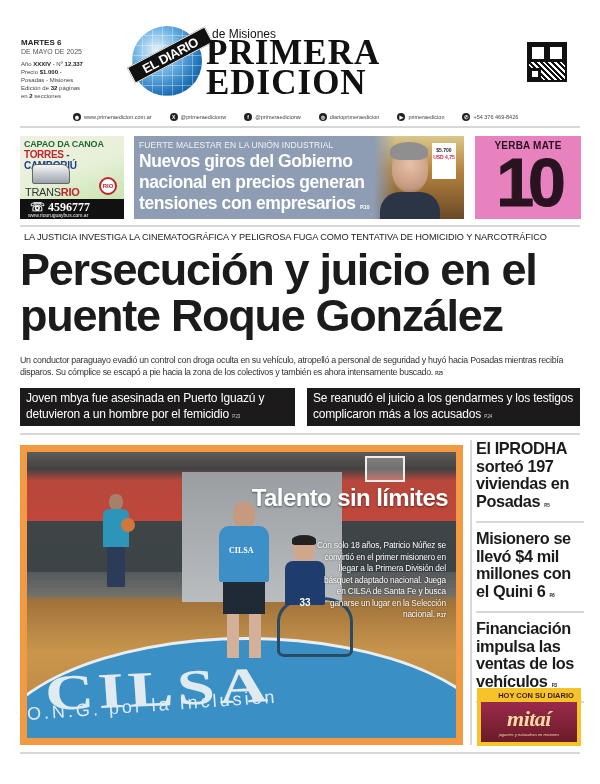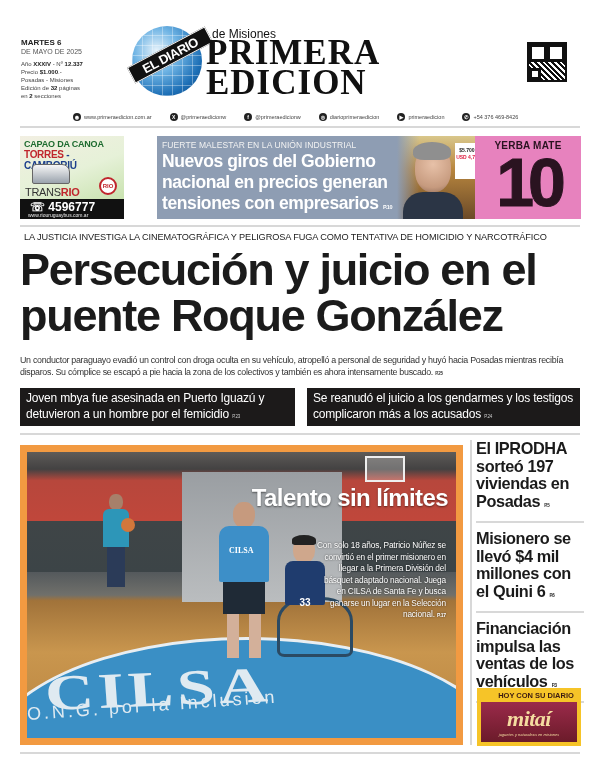--- a/index.html
+++ b/index.html
@@ -44,24 +44,24 @@
   
   .ad-transrio { position: absolute; left: 20px; top: 136px; width: 104px; height: 83px; background: linear-gradient(160deg, #f2efe2 0%, #e6f1d8 45%, #bcdc9d 100%); overflow: hidden; }
   .ad-transrio .l1 { position: absolute; left: 4px; top: 3px; font-size: 9px; font-weight: bold; color: #1d6b2f; letter-spacing: -0.2px; }
   .ad-transrio .l2 { position: absolute; left: 4px; top: 13px; font-size: 10px; font-weight: bold; color: #c0262d; letter-spacing: -0.3px; }
   .ad-transrio .l2 span { color: #1d3f8c; }
   .ad-transrio .bus { position: absolute; left: 12px; top: 28px; width: 38px; height: 20px; background: linear-gradient(#f7f7f7,#9aa3ad); border-radius: 4px 8px 2px 2px; border: 1px solid #666; }
   .ad-transrio .brand { position: absolute; left: 5px; top: 50px; font-size: 11px; color: #333; letter-spacing: -0.3px; }
   .ad-transrio .brand b { color: #c0262d; }
   .ad-transrio .rio { position: absolute; left: 79px; top: 41px; width: 18px; height: 18px; border-radius: 50%; background: #fff; border: 2px solid #c0262d; color: #c0262d; font-size: 6px; font-weight: bold; text-align: center; line-height: 14px; }
   .ad-transrio .phonebar { position: absolute; left: 0; bottom: 0; width: 104px; height: 20px; background: #111; color: #fff; }
-  .ad-transrio .phone { position: absolute; left: 10px; top: 1px; font-size: 12px; font-weight: bold; }
+  .ad-transrio .phone { position: absolute; left: 10px; top: 1px; font-size: 12px; font-weight: bold; font-family: Liberation Serif, serif; }
   .ad-transrio .web { position: absolute; left: 8px; top: 13px; font-size: 5px; color: #eee; }
 
-  .teaser { position: absolute; left: 134px; top: 136px; width: 330px; height: 83px; background: #8e9db3; overflow: hidden; margin-left: 23px; }
+  .teaser { position: absolute; left: 134px; top: 136px; width: 330px; height: 83px; background: #8e9db3; overflow: hidden; }
   .teaser .photo { position: absolute; right: 0; top: 0; width: 90px; height: 83px;
     background: linear-gradient(90deg, rgba(142,157,179,1) 0%, rgba(142,157,179,0) 25%), linear-gradient(180deg, #d9c78b 0%, #b8863e 40%, #6b4a28 100%); }
   .teaser .face { position: absolute; right: 36px; top: 10px; width: 36px; height: 46px; border-radius: 45%; background: radial-gradient(circle at 50% 40%, #e7c1a8 0%, #c69a7e 70%, #8d6a56 100%); }
   .teaser .hair { position: absolute; right: 36px; top: 6px; width: 38px; height: 18px; border-radius: 50% 50% 30% 30%; background: #8f8f8f; }
   .teaser .suit { position: absolute; right: 24px; top: 56px; width: 60px; height: 30px; border-radius: 20px 20px 0 0; background: #2b3545; }
   .teaser .price { position: absolute; right: 8px; top: 7px; width: 24px; height: 36px; background: #fff; font-size: 5px; text-align: center; color: #222; font-weight: bold; padding-top: 4px; line-height: 7px; }
   .teaser .price .usd { color: #d24; }
   .teaser .kicker { position: absolute; left: 5px; top: 4px; font-size: 8.5px; color: #f2f2f2; letter-spacing: 0.1px; }
   .teaser .title { position: absolute; left: 5px; top: 15px; width: 260px; font-size: 17.5px; font-weight: bold; color: #fff; line-height: 21px; letter-spacing: -0.4px; }
   .teaser .pg { font-size: 5.5px; font-weight: bold; }

